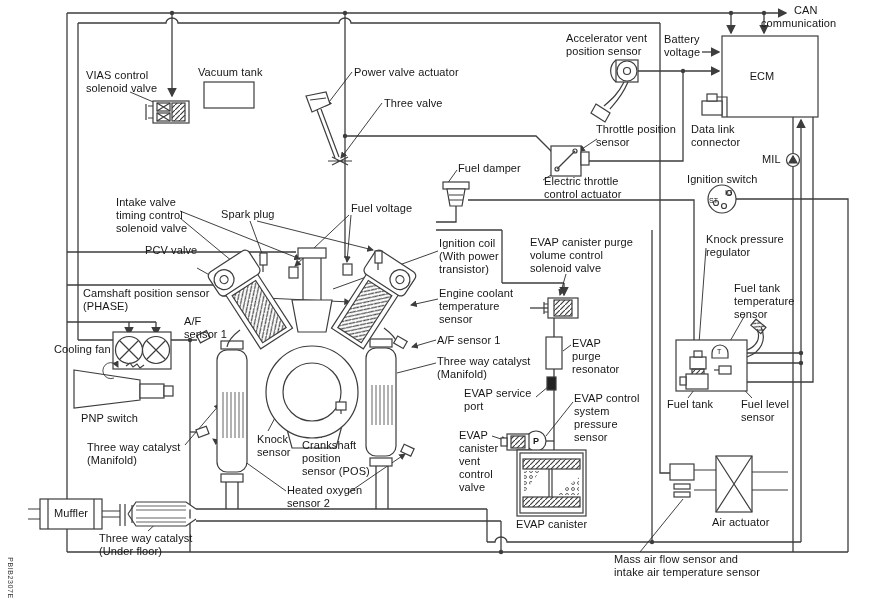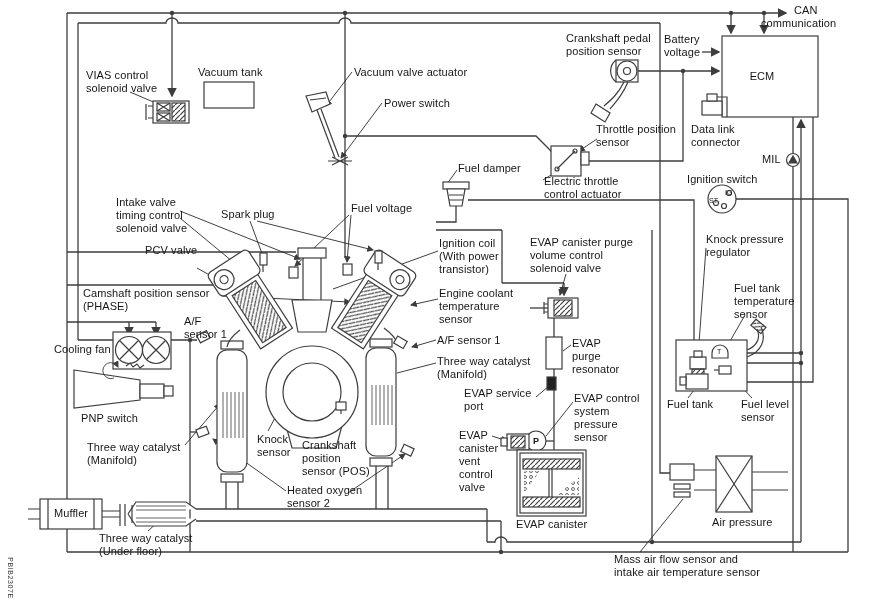--- a/index.html
+++ b/index.html
@@ -365,23 +365,23 @@
       <path d="M716,456 L752,512 M752,456 L716,512"></path>
       <path d="M752,472 H788 M752,490 H788"></path>
     </g>
   </g>
 </svg>
 
 <div>
   <div class="lbl" style="left:86px;top:69px">VIAS control
 solenoid valve</div>
   <div class="lbl" style="left:198px;top:66px">Vacuum tank</div>
-  <div class="lbl" style="left:354px;top:66px">Vacuum valve actuator</div>
-  <div class="lbl" style="left:384px;top:97px">Power switch</div>
-  <div class="lbl" style="left:566px;top:32px">Crankshaft pedal
+  <div class="lbl" style="left:354px;top:66px">Power valve actuator</div>
+  <div class="lbl" style="left:384px;top:97px">Three valve</div>
+  <div class="lbl" style="left:566px;top:32px">Accelerator vent
 position sensor</div>
   <div class="lbl" style="left:664px;top:33px">Battery
 voltage</div>
   <div class="lbl indent" style="left:761px;top:4px">CAN
 communication</div>
   <div class="lbl center" style="left:722px;top:70px;width:80px">ECM</div>
   <div class="lbl" style="left:691px;top:123px">Data link
 connector</div>
   <div class="lbl" style="left:762px;top:153px">MIL</div>
   <div class="lbl" style="left:687px;top:173px">Ignition switch</div>
@@ -446,19 +446,19 @@
 vent
 control
 valve</div>
   <div class="lbl" style="left:516px;top:518px">EVAP canister</div>
   <div class="lbl" style="left:667px;top:398px">Fuel tank</div>
   <div class="lbl" style="left:741px;top:398px">Fuel level
 sensor</div>
   <div class="lbl" style="left:54px;top:507px">Muffler</div>
   <div class="lbl" style="left:99px;top:532px">Three way catalyst
 (Under floor)</div>
-  <div class="lbl" style="left:712px;top:516px">Air pressure</div>
+  <div class="lbl" style="left:712px;top:516px">Air actuator</div>
   <div class="lbl" style="left:614px;top:553px">Mass air flow sensor and
 intake air temperature sensor</div>
   <div class="code">PBIB2307E</div>
 </div>
 
 </div>
 
 </body></html>

